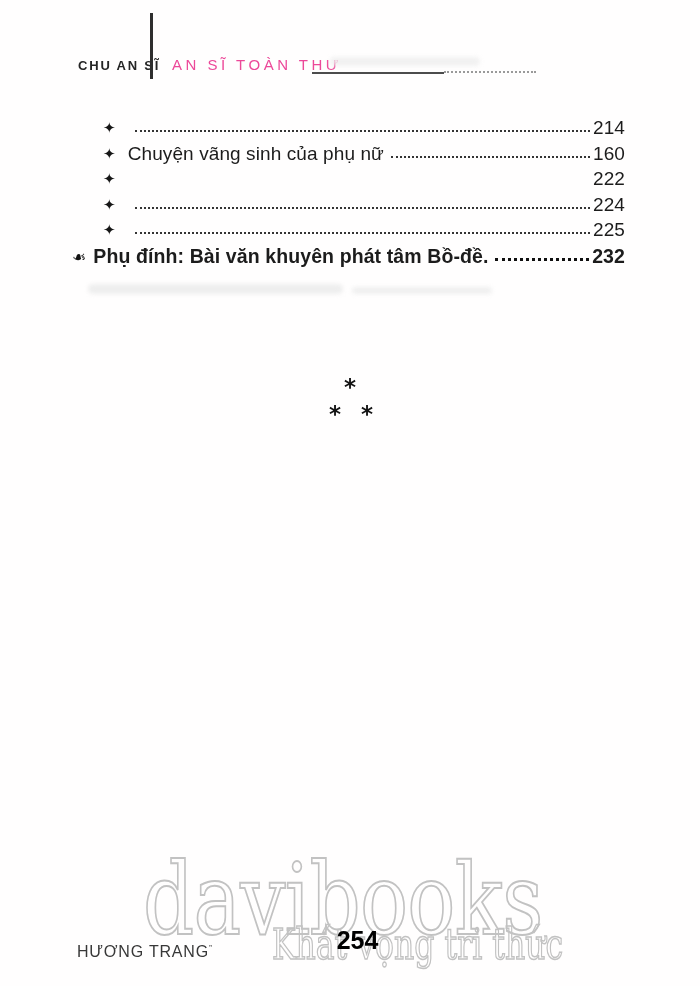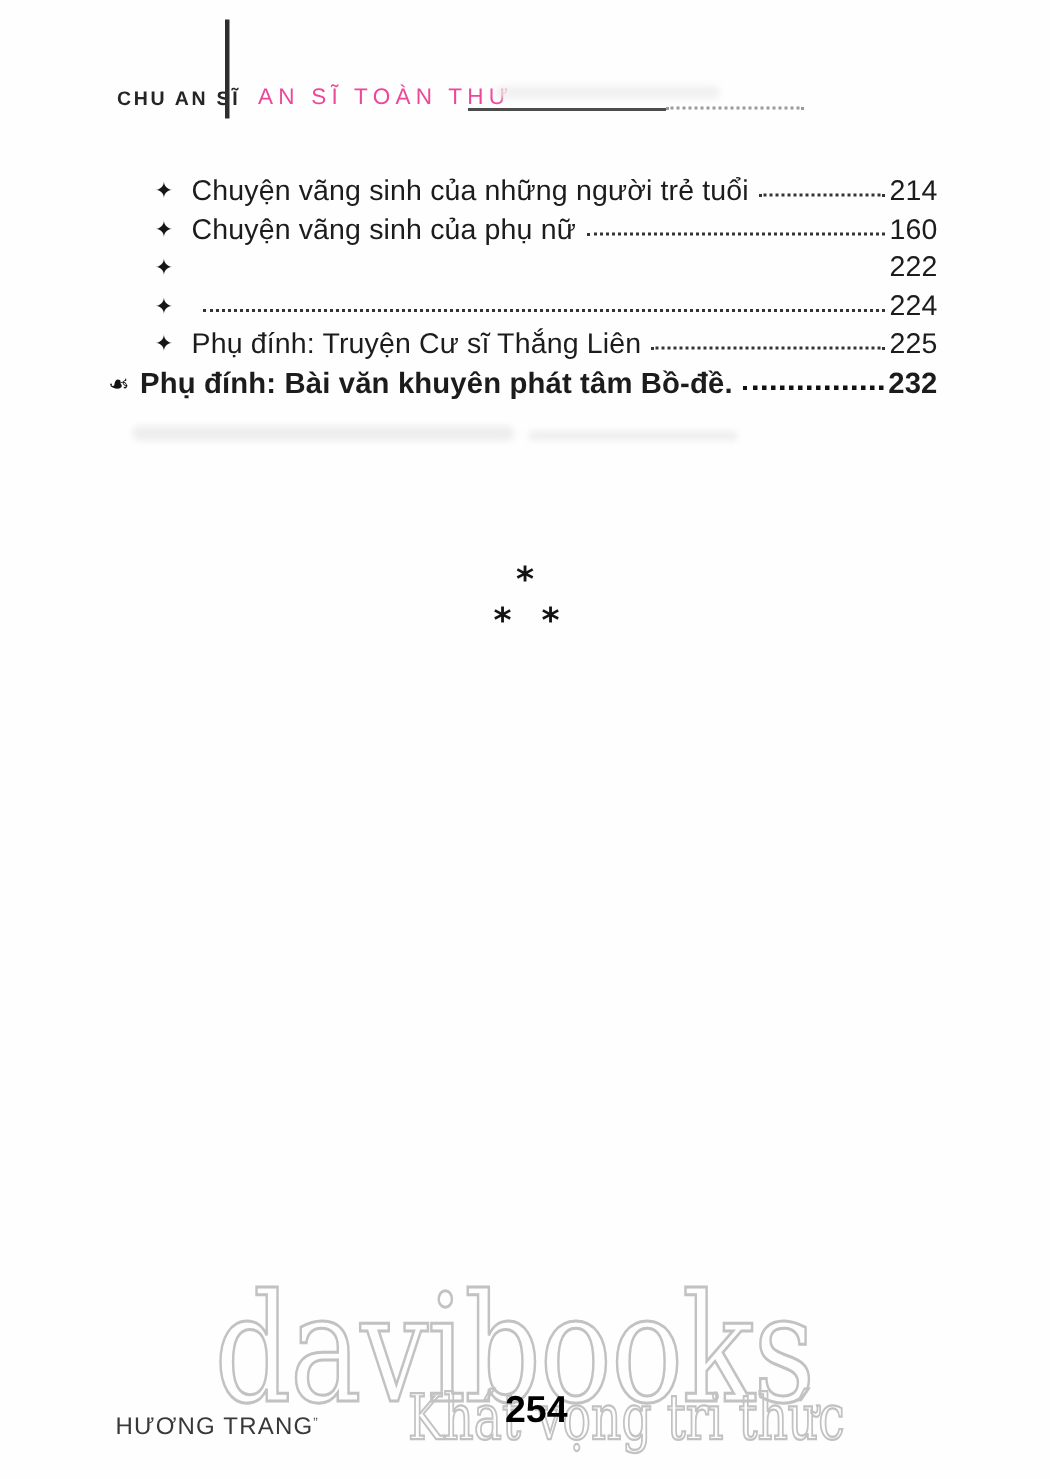--- a/index.html
+++ b/index.html
@@ -84,21 +84,20 @@
   <div class="header-divider"></div>
   <div class="header-title">AN SĨ TOÀN THƯ</div>
   <div class="ghost ghost-header"></div>
   <div class="header-rule-solid"></div>
   <div class="header-rule-dotted"></div>
 
   <div class="toc">
 
     <div class="toc-row indent">
       <span class="toc-bullet star-bullet">✦</span>
-      <span class="toc-title">Chuyện vãng sinh của những người trẻ tuổi</span>
       <span class="toc-leader"></span>
       <span class="toc-page">214</span>
     </div>
 
     <div class="toc-row indent">
       <span class="toc-bullet star-bullet">✦</span>
       <span class="toc-title">Chuyện vãng sinh của phụ nữ</span>
       <span class="toc-leader"></span>
       <span class="toc-page">160</span>
     </div>
@@ -110,21 +109,20 @@
     </div>
 
     <div class="toc-row indent">
       <span class="toc-bullet star-bullet">✦</span>
       <span class="toc-leader"></span>
       <span class="toc-page">224</span>
     </div>
 
     <div class="toc-row indent">
       <span class="toc-bullet star-bullet">✦</span>
-      <span class="toc-title">Phụ đính: Truyện Cư sĩ Thắng Liên</span>
       <span class="toc-leader"></span>
       <span class="toc-page">225</span>
     </div>
 
     <div class="toc-row bold-row">
       <span class="toc-bullet fleuron">❧</span>
       <span class="toc-title">Phụ đính: Bài văn khuyên phát tâm Bồ-đề.</span>
       <span class="toc-leader"></span>
       <span class="toc-page">232</span>
     </div>

